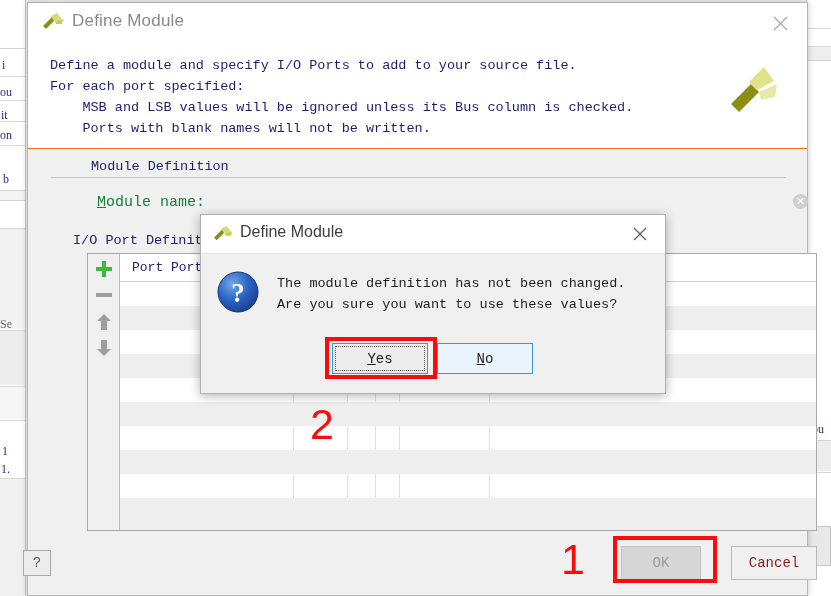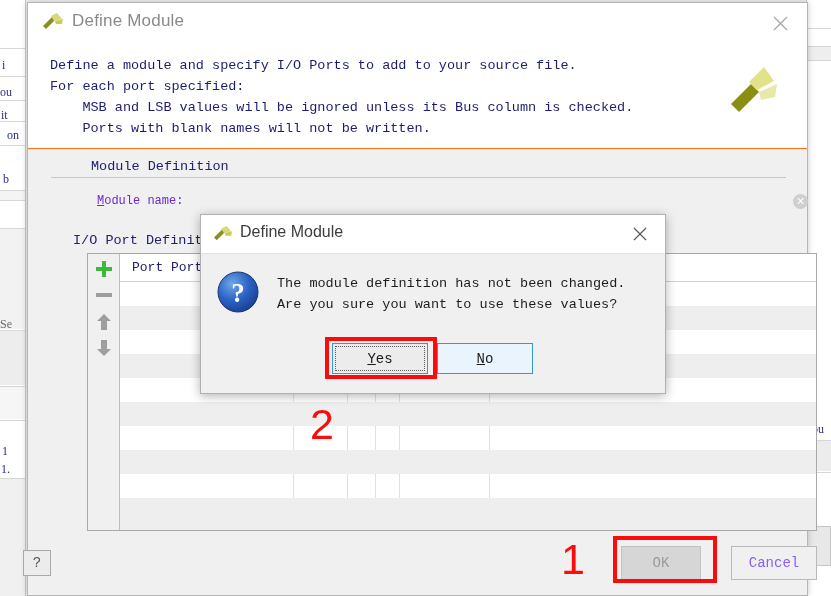--- a/index.html
+++ b/index.html
@@ -55,21 +55,21 @@
   
   #dialog-body{position:absolute;left:0;top:146px;width:779px;height:383px;background:#f0f0f0;}
   .section-title{
     position:absolute;font-family:"Liberation Mono","DejaVu Sans Mono",monospace;
     font-size:13.5px;color:#20206e;
   }
   .section-rule{position:absolute;height:1px;background:#c6c6c6;}
 
   .field-label{
     position:absolute;font-family:"Liberation Mono","DejaVu Sans Mono",monospace;
-    font-size:12px;color:#6d28d9;white-space:nowrap;padding-left:24px;
+    font-size:15px;color:#15803d;white-space:nowrap;padding-left:24px;
   }
   .field-label u{text-decoration:underline;}
 
   #module-name-input{
     position:absolute;left:160px;top:185px;width:624px;height:26px;
     background:#ffffff;border:1px solid #9a9a9a;box-sizing:border-box;
     font-family:"Liberation Mono","DejaVu Sans Mono",monospace;font-size:13.5px;
     color:#20206e;padding:0 26px 0 6px;line-height:24px;
   }
   #module-name-clear{
@@ -119,21 +119,21 @@
   }
   #ok-button{
     position:absolute;left:593px;top:14px;width:80px;height:34px;
     background:#d6d6d6;border:1px solid #c2c2c2;box-sizing:border-box;
     font-family:"Liberation Mono","DejaVu Sans Mono",monospace;font-size:14px;color:#9b9b9b;
     display:flex;align-items:center;justify-content:center;
   }
   #cancel-button{
     position:absolute;left:703px;top:14px;width:86px;height:34px;
     background:#f0f0f0;border:1px solid #b9b9b9;box-sizing:border-box;
-    font-family:"Liberation Mono","DejaVu Sans Mono",monospace;font-size:14px;color:#8b5cf6;
+    font-family:"Liberation Mono","DejaVu Sans Mono",monospace;font-size:14px;color:#7f1d1d;
     display:flex;align-items:center;justify-content:center;cursor:pointer;
   }
 
   
   #confirm-dialog{
     position:absolute;left:200px;top:214px;width:464px;height:178px;
     background:#f0f0f0;border:1px solid #b0b0b0;
     box-shadow:0 2px 10px rgba(0,0,0,.30);
   }
   #confirm-titlebar{
@@ -215,21 +215,21 @@
   <div class="bg-panel" style="left:806px;top:441px;width:25px;height:30px;background:#ececec;"></div>
   <div class="bg-line" style="left:806px;top:472px;width:25px;"></div>
   <div class="bg-panel" style="left:806px;top:526px;width:25px;height:40px;background:#e8e8e8;border:1px solid #c4c4c4;box-sizing:border-box;"></div>
 
   <div class="bg-vline" style="left:25px;top:0;height:596px;"></div>
   <div class="bg-vline" style="left:806px;top:0;height:596px;"></div>
 
   <span class="bg-frag" style="left:2px;top:58px;">i</span>
   <span class="bg-frag" style="left:0px;top:85px;">ou</span>
   <span class="bg-frag" style="left:1px;top:108px;">it</span>
-  <span class="bg-frag" style="left:7px;top:128px;">on</span>
+  <span class="bg-frag" style="left:0px;top:128px;">on</span>
   <span class="bg-frag" style="left:3px;top:172px;">b</span>
   <span class="bg-frag" style="left:0px;top:317px;color:#6a6a6a;">Se</span>
   <span class="bg-frag" style="left:2px;top:444px;">1</span>
   <span class="bg-frag" style="left:1px;top:462px;">1.</span>
   <span class="bg-frag" style="left:812px;top:422px;">ou</span>
 </div>
 
 <div id="define-module-dialog">
 
   <div id="titlebar">

